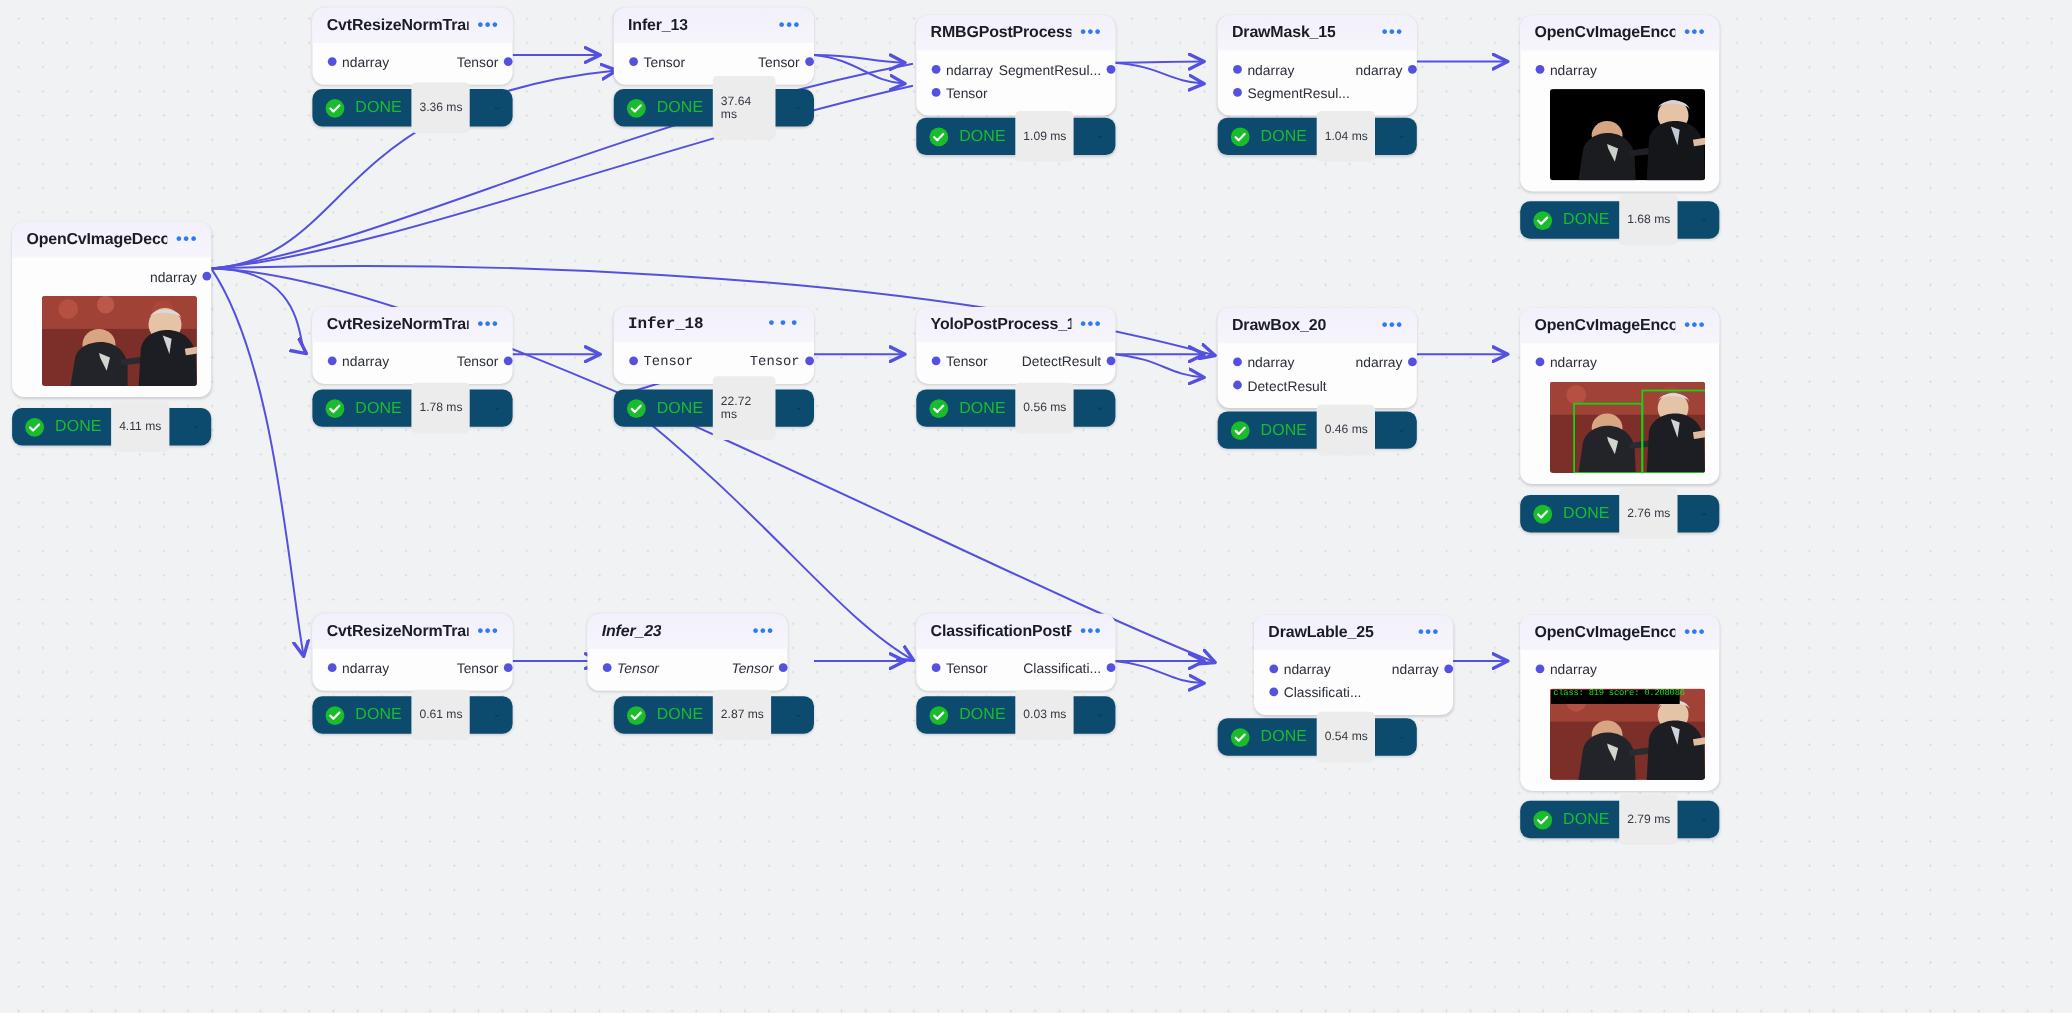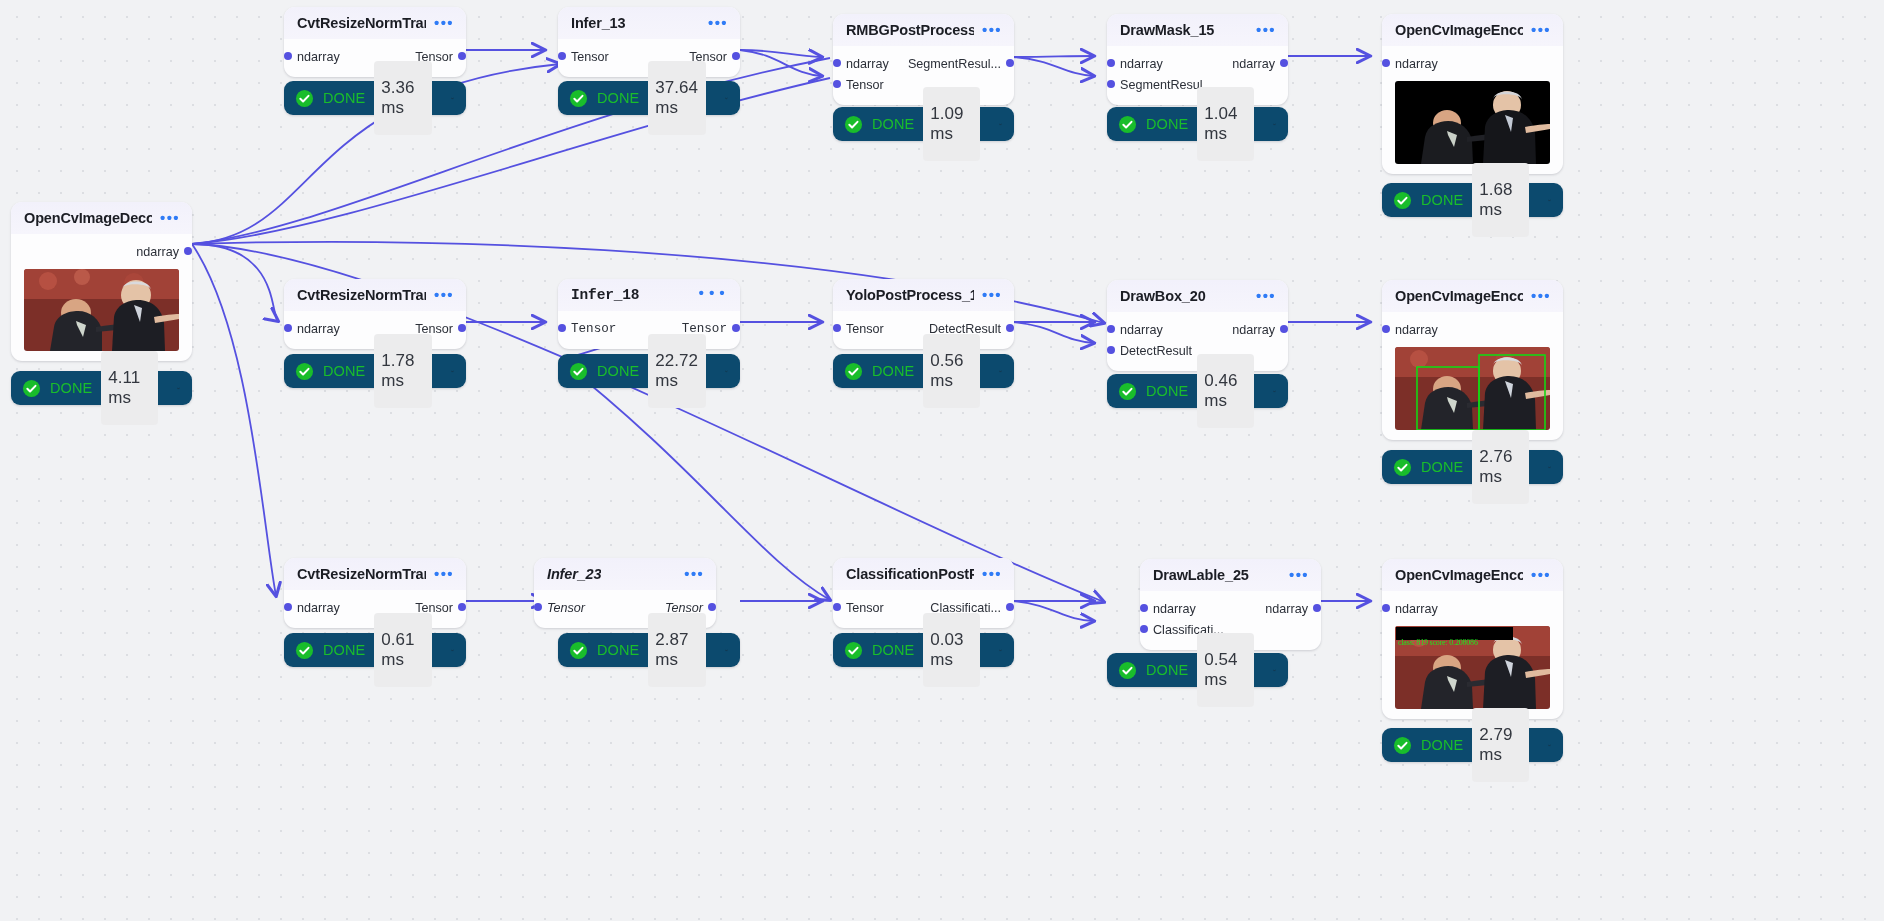--- a/index.html
+++ b/index.html
@@ -27,21 +27,21 @@
     border-radius:11px 11px 0 0;
     height:32px;
     display:flex; align-items:center; justify-content:space-between;
     padding:0 12px 0 13px;
   }
   .node-title{
     font-size:14.5px; font-weight:bold; color:#1b1d24;
     letter-spacing:-.15px; white-space:nowrap; overflow:hidden;
   }
   .dots{ color:#2f7bf6; font-size:15px; line-height:8px; letter-spacing:1.4px; font-weight:bold; cursor:pointer; padding-left:8px;}
-  .node-body{ padding:7px 13px 10px 13px; }
+  .node-body{ padding:7px 13px 10px 27px; }
   .port-row{
     display:flex; align-items:center; justify-content:space-between;
     height:21px; position:relative;
   }
   .port-label{ font-size:12.6px; color:#2b2f38; white-space:nowrap;}
   .port-label.out{ margin-left:auto; }
   .pin{
     position:absolute; width:8px; height:8px; border-radius:50%;
     background:#5551e0; z-index:4;
   }
@@ -52,21 +52,21 @@
 
   .status{
     position:absolute; z-index:3;
     background:#0c4a6e; border-radius:9px;
     box-shadow:0 1px 3px rgba(16,24,40,.10), 0 1px 2px rgba(16,24,40,.06);
     height:34px; display:flex; align-items:center; padding:0 12px 0 11px;
     gap:9px;
   }
   .check{ width:19px; height:19px; flex:0 0 19px; }
   .done-txt{ font-size:14.5px; color:#19bd2b; letter-spacing:.1px;}
-  .ms{ background:#ececed; border-radius:4px; font-size:17px; color:#33373f; padding:17px 7px; }
+  .ms{ background:#ececed; border-radius:4px; font-size:11px; color:#33373f; padding:17px 7px; }
   .chev{ margin-left:auto; padding-left:10px; }
 </style>
 </head>
 <body>
 
 <div id="canvas">
 
   <svg class="edges">
     <defs>
       <marker id="arw" markerWidth="9" markerHeight="9" refX="7.6" refY="4.5" orient="auto">
@@ -578,21 +578,21 @@
           <path d="M30,56 C32,45 43,40 53,40 C65,40 75,48 77,60 L78,83 L26,83 Z" fill="#23242a"></path>
           <path d="M52,50 l10,4 -3,12 -6,-12z" fill="#cfd6cd"></path>
           <path d="M72,56 C86,54 100,52 112,51 L112,56 C100,58 86,60 72,61z" fill="#2a2b31"></path>
           <ellipse cx="112" cy="24" rx="14" ry="14" fill="#e4c3a7"></ellipse>
           <path d="M98,18 C100,8 126,8 127,19 C127,12 98,11 98,18z" fill="#d9dadd"></path>
           <path d="M90,46 C92,34 104,29 114,29 C128,29 138,38 140,52 L141,83 L88,83 Z" fill="#1d1e24"></path>
           <path d="M110,34 l8,3 -2,14 -5,-14z" fill="#cfd4dc"></path>
           <path d="M130,46 C140,44 150,43 155,43 L155,48 C148,49 139,51 131,52z" fill="#e0bb9f"></path>
           <rect x="1" y="1" width="117" height="13" fill="#000"></rect>
         </svg>
-        <span style="position:absolute;left:3px;top:12px;font-size:8px;color:#1ee81e;font-family:Liberation Serif, serif;letter-spacing:-0.2px;white-space:nowrap;">class: 819 score: 0.208086</span>
+        <span style="position:absolute;left:3px;top:0;font-size:8px;color:#1ee81e;font-family:Liberation Mono, monospace;letter-spacing:-0.2px;white-space:nowrap;">class: 819 score: 0.208086</span>
       </div>
     </div>
   </div>
   <div class="status" style="left:1382px;top:728px;width:181px;">
     <svg class="check" viewBox="0 0 20 20">
         <circle cx="10" cy="10" r="9" fill="#19bd2b"></circle>
         <path d="M5.6 10.2l2.9 2.9 5.7-5.9" fill="none" stroke="#fff" stroke-width="2.1" stroke-linecap="round" stroke-linejoin="round"></path>
       </svg>
     <span class="done-txt">DONE</span>
     <span class="ms">2.79 ms</span>

